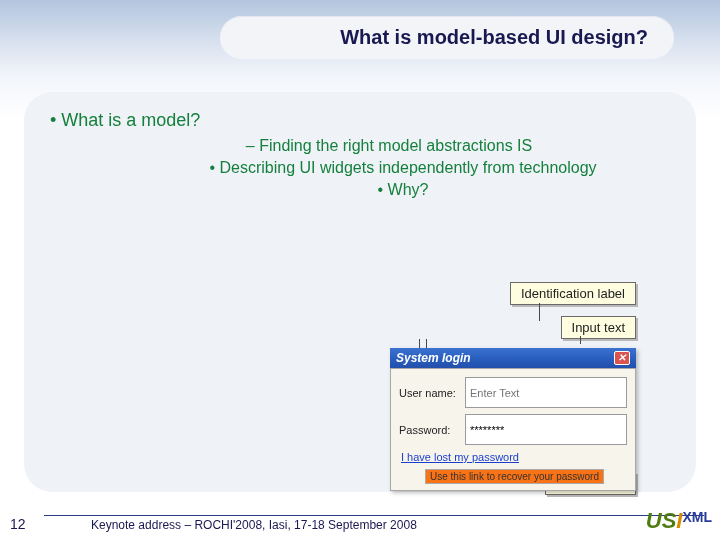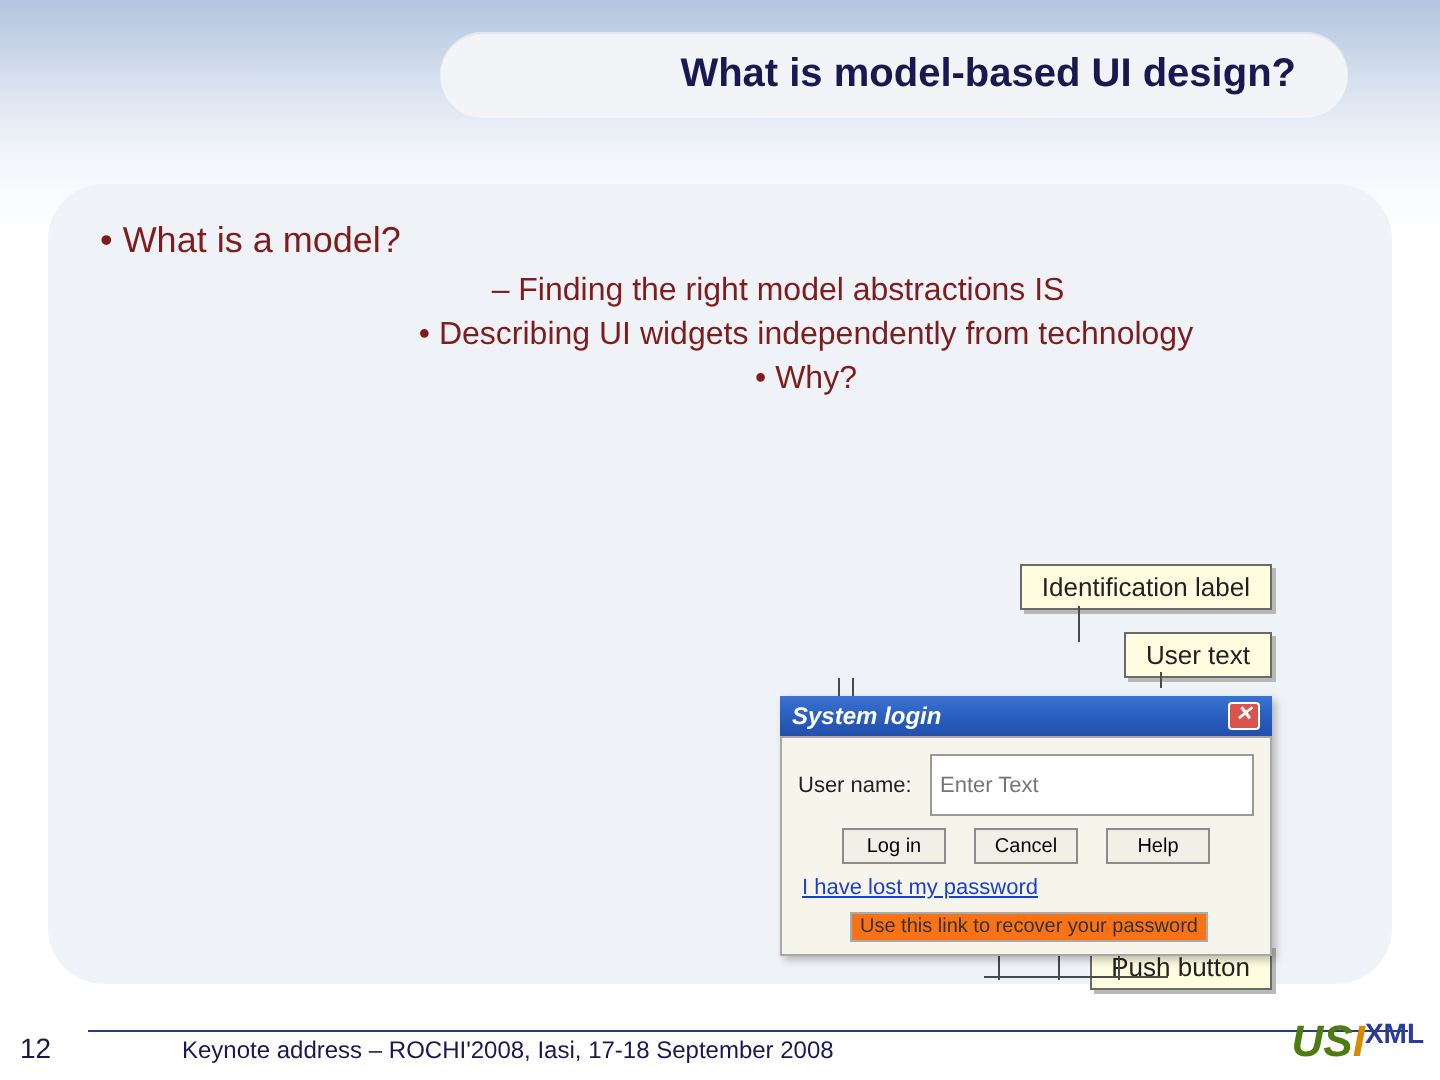--- a/index.html
+++ b/index.html
@@ -24,21 +24,21 @@
   .content-panel {
     position: absolute;
     left: 24px;
     top: 92px;
     width: 672px;
     height: 400px;
     background: #eff2f7;
     border-radius: 28px;
   }
   ul.b1 { list-style: none; padding: 18px 0 0 26px; }
-  ul.b1 > li { font-size: 18px; color: #7f1d1d; }
+  ul.b1 > li { font-size: 18px; color: #15803d; }
   ul.b1 > li::before { content: "• "; }
   ul.b2 { list-style: none; padding: 6px 0 0 32px; text-align: center; }
   ul.b2 > li { font-size: 16px; }
   ul.b2 > li::before { content: "– "; }
   ul.b3 { list-style: none; padding: 2px 0 0 28px; }
   ul.b3 > li { font-size: 16px; line-height: 1.35; }
   ul.b3 > li::before { content: "• "; }
 
   .annot { position: absolute; background: #fefde0; border: 1px solid #6a6a6a; box-shadow: 2px 2px 0 #b8b8b8; font-size: 13px; padding: 3px 10px; color: #222; }
   .annot.id-lbl { top: 190px; right: 60px; }
@@ -165,21 +165,21 @@
           <ul class="b3">
             <li><span>Describing UI widgets independently from technology</span></li>
             <li><span>Why?</span></li>
           </ul>
         </li>
       </ul>
     </li>
   </ul>
 
   <div class="annot id-lbl">Identification label</div>
-  <div class="annot in-txt">User text</div>
+  <div class="annot in-txt">Input text</div>
   <div class="annot pb">Push button</div>
 
   <div class="line l1a"></div>
   <div class="line l1b"></div>
   <div class="line l1c"></div>
   <div class="line l2a"></div>
   <div class="line l3a"></div>
   <div class="line l3b"></div>
   <div class="line l3c"></div>
   <div class="line l3h"></div>
@@ -187,24 +187,23 @@
   <div class="dialog">
     <div class="dlg-title">
       <span>System login</span>
       <span class="dlg-close">✕</span>
     </div>
     <div class="dlg-body">
       <div class="row">
         <label>User name:</label>
         <input type="text" placeholder="Enter Text" style="">
       </div>
-      <div class="btnrow">
-        <button>Log in</button>
-        <button>Cancel</button>
-        <button>Help</button>
+      <div class="row">
+        <label>Password:</label>
+        <input type="text" value="********" style="">
       </div>
       <div class="linkline">I have lost my password</div>
       <div class="tipbox">Use this link to recover your password</div>
     </div>
   </div>
 </div>
 
 <div class="footer-rule"></div>
 <div class="footer">
   <div class="slidenum">12</div>

